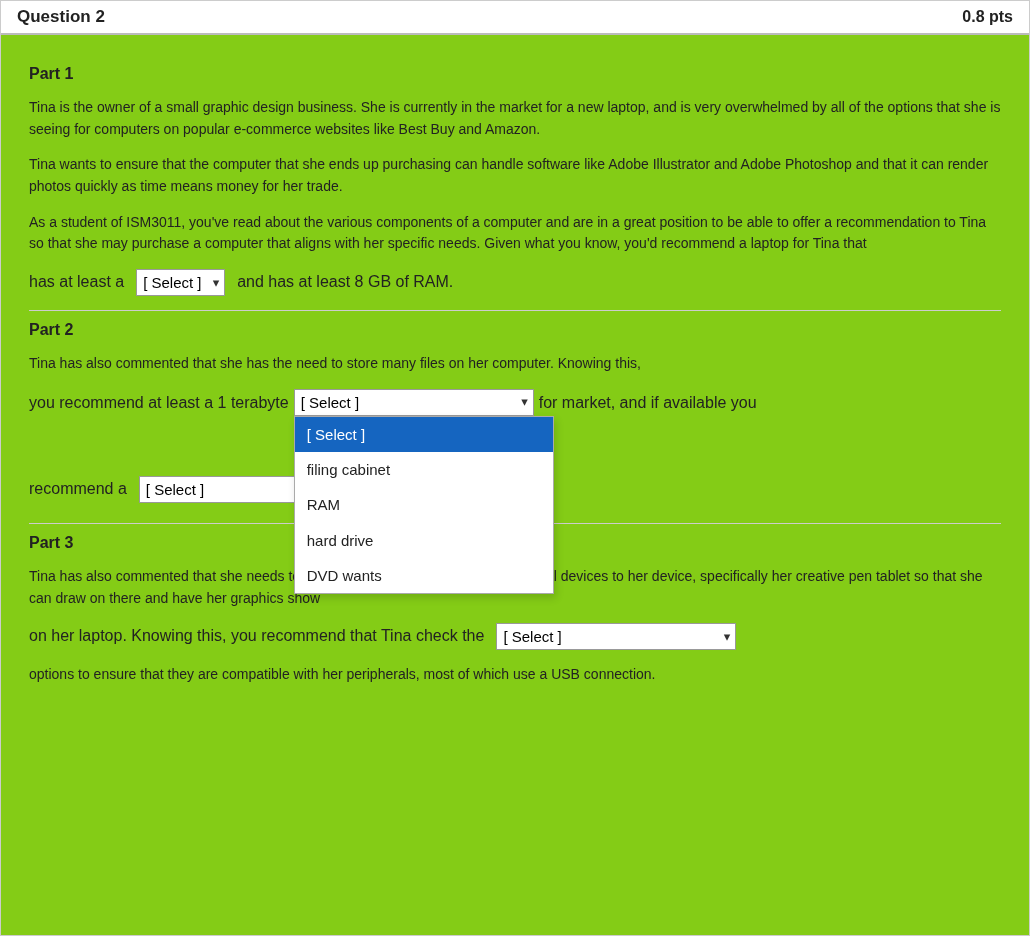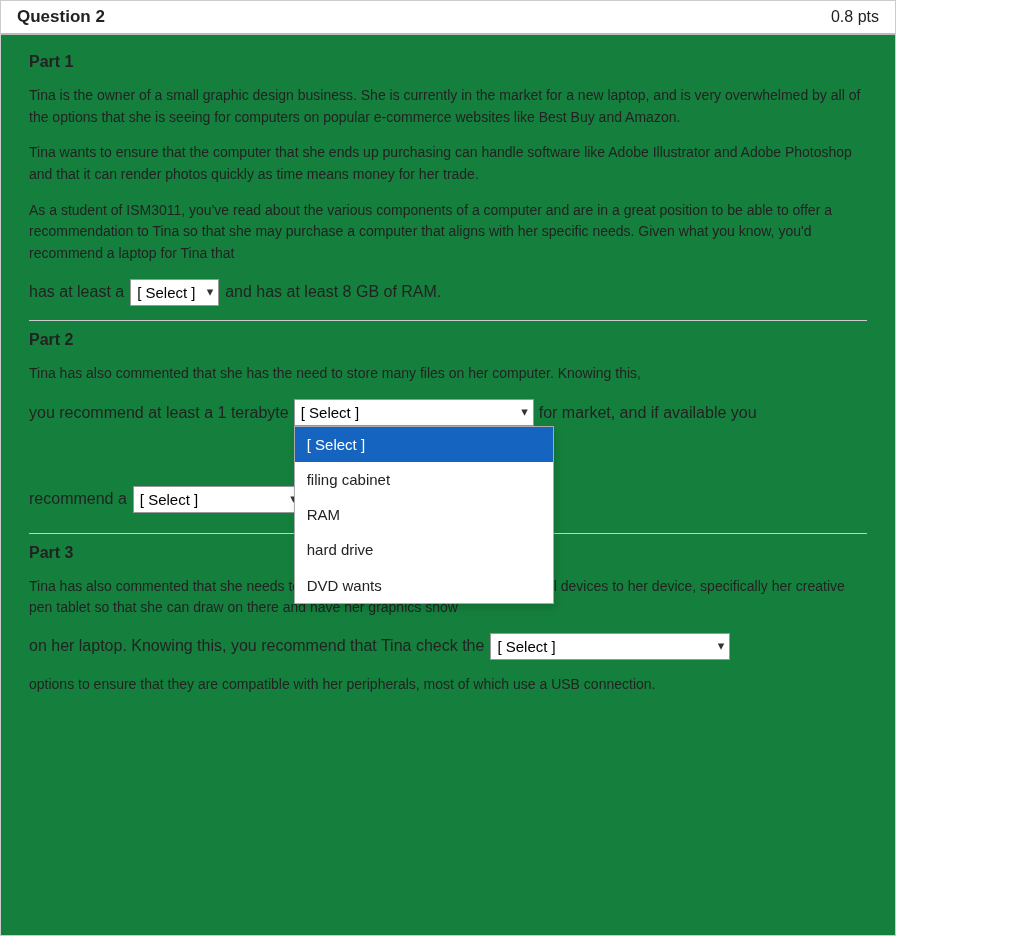--- a/index.html
+++ b/index.html
@@ -9,67 +9,67 @@
     }
 
     body {
       font-family: Arial, sans-serif;
       font-size: 16px;
       background: #fff;
       color: #222;
     }
 
     .page-container {
-      width: 896px;
+      width: 1030px;
       min-height: 936px;
-      background: #15803d;
+      background: #84cc16;
       border: 1px solid #ccc;
     }
 
     .question-header {
       display: flex;
       justify-content: space-between;
       align-items: center;
       padding: 6px 16px;
       border-bottom: 2px solid #bbb;
       background: #fff;
     }
 
     .question-title {
       font-size: 17px;
       font-weight: bold;
     }
 
     .question-pts {
       font-size: 16px;
-      font-weight: normal;
+      font-weight: bold;
     }
 
     .question-body {
-      padding: 8px 28px 30px 28px;
+      padding: 20px 28px 30px 28px;
     }
 
     .part-title {
       font-weight: bold;
       font-size: 16px;
       margin-bottom: 14px;
       margin-top: 10px;
     }
 
     .paragraph {
       margin-bottom: 14px;
       line-height: 1.55;
       font-size: 14px;
     }
 
     .inline-row {
       display: flex;
       align-items: center;
       flex-wrap: wrap;
-      gap: 6px;
+      gap: 12px;
       margin-bottom: 14px;
       font-size: 16px;
       line-height: 1.55;
     }
 
     .inline-select {
       border: 1px solid #999;
       background: #fff;
       font-size: 15px;
       padding: 4px 6px;

